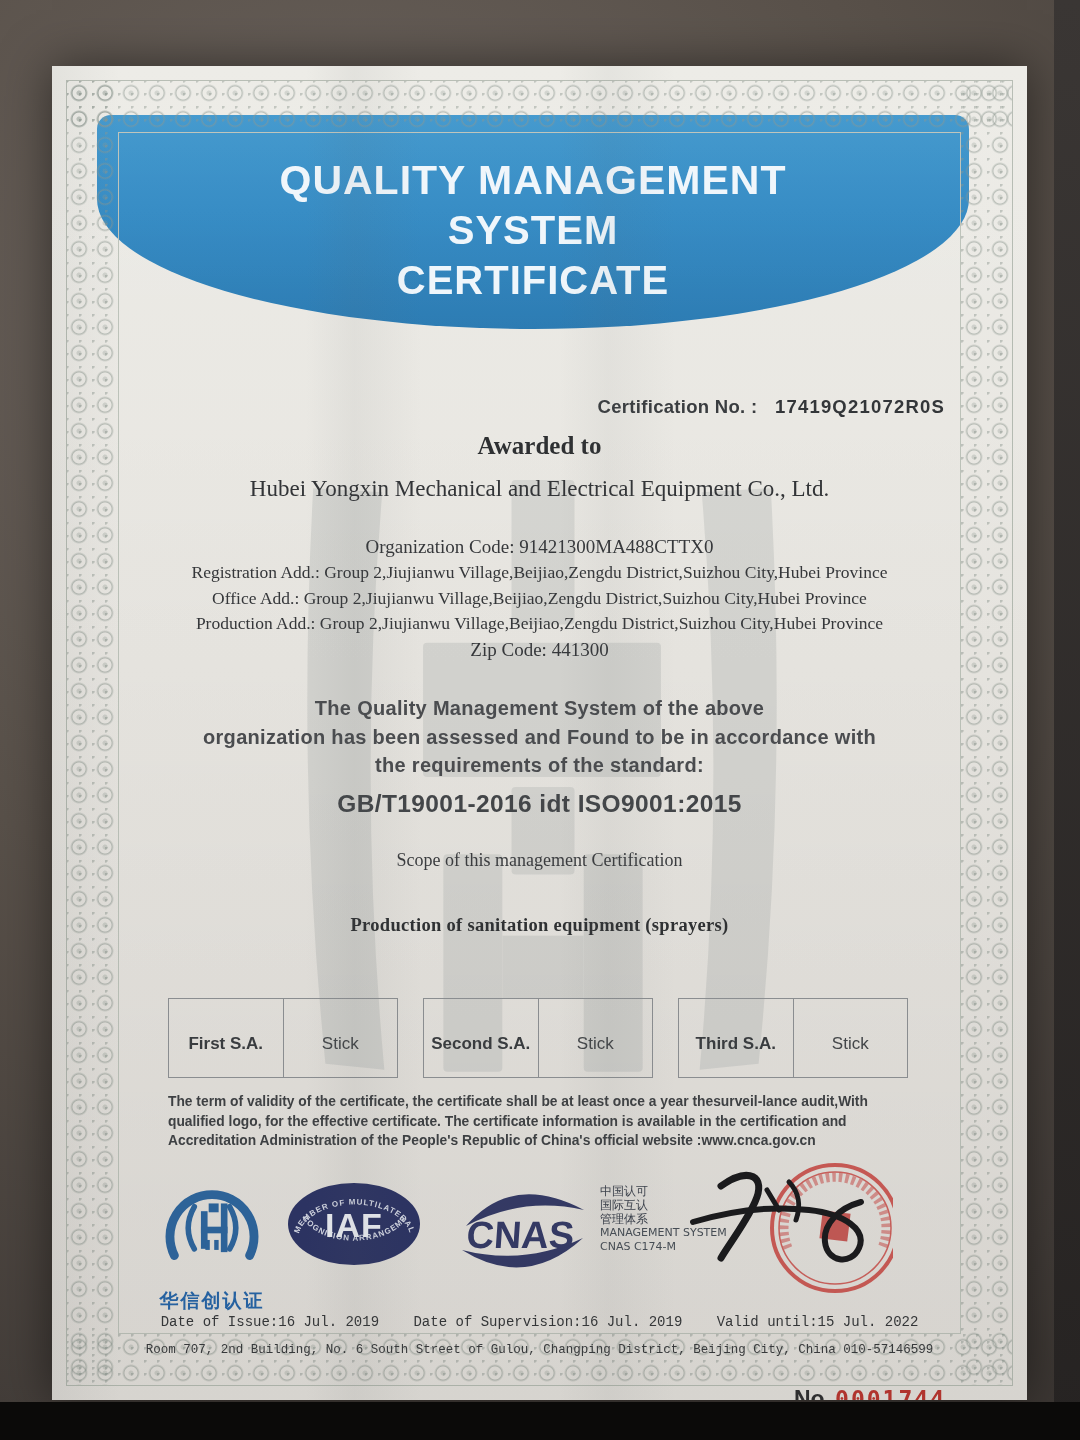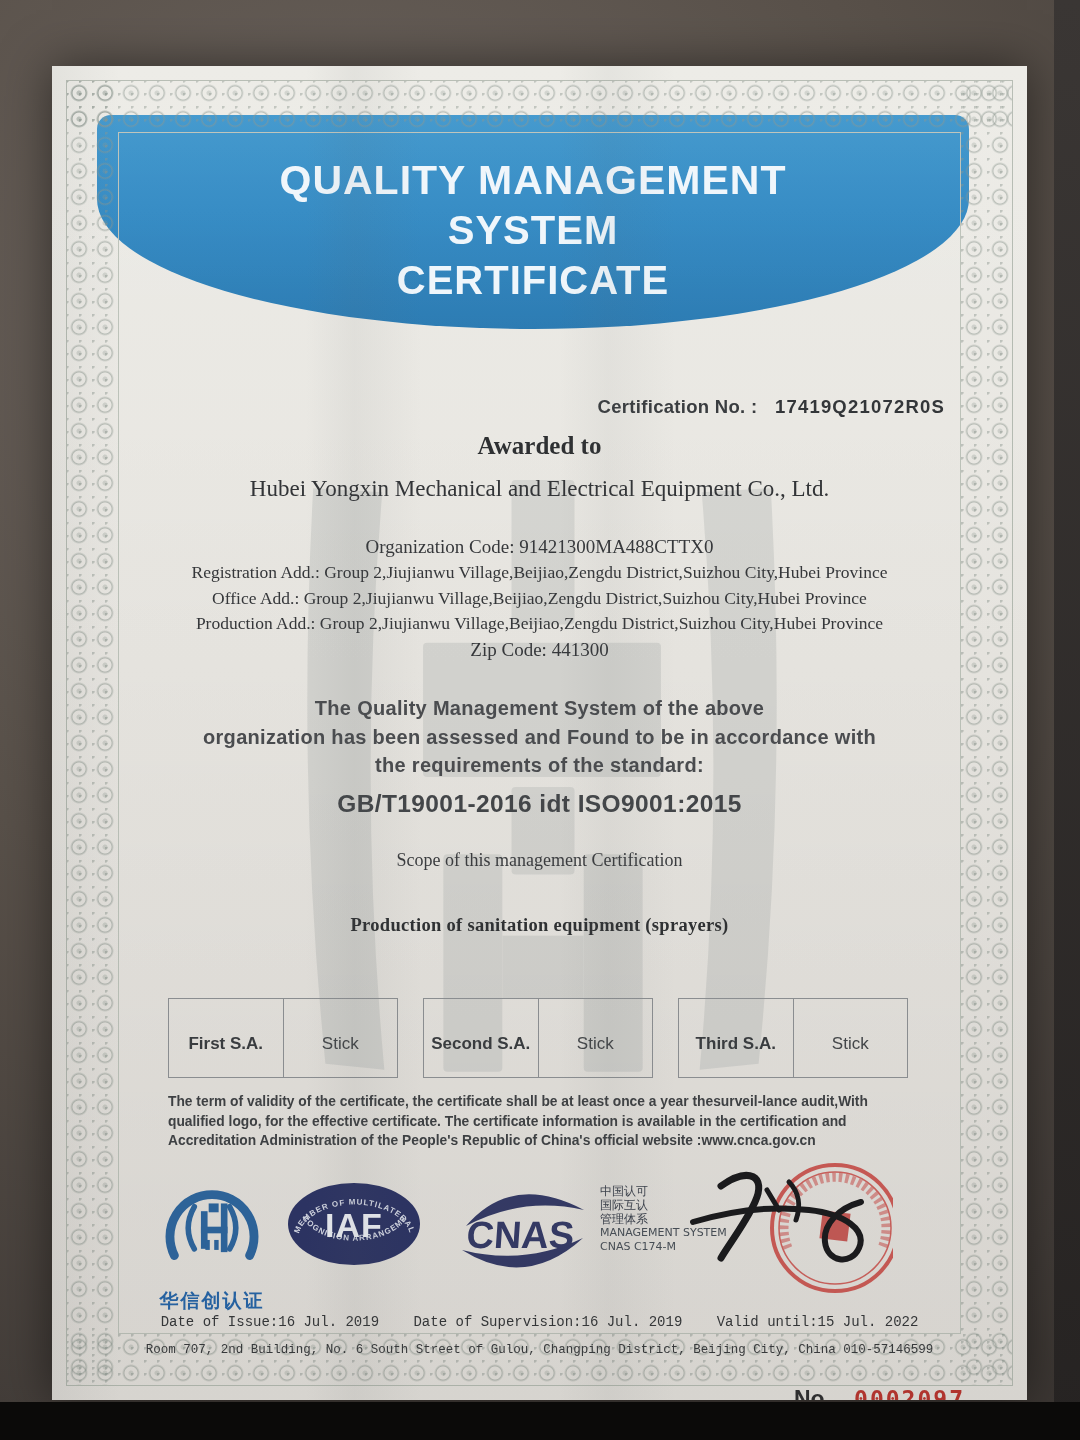--- a/index.html
+++ b/index.html
@@ -94,21 +94,21 @@
   .accred .en{font-size:11px;line-height:13.5px;color:#495058;}
   .stamp{position:absolute;left:611px;top:-36px;}
 
   .footer1{position:absolute;left:0;width:100%;top:1248px;z-index:4;text-align:center;
     font-family:"Liberation Mono",monospace;font-size:14px;color:#37393b;}
   .footer1 span{margin:0 13px;}
   .footer2{position:absolute;left:0;width:100%;top:1277px;z-index:4;text-align:center;
     font-family:"Liberation Mono",monospace;font-size:12.5px;color:#3a3c3e;}
 
   .serial{position:absolute;left:742px;top:1320px;z-index:7;display:flex;align-items:baseline;}
-  .serial .no{font-size:23px;font-weight:bold;color:#2f2f30;margin-right:23px;}
+  .serial .no{font-size:23px;font-weight:bold;color:#2f2f30;margin-right:4px;}
   .serial .val{font-family:"DejaVu Sans Mono",monospace;font-size:23px;font-weight:bold;color:#b0342e;letter-spacing:2px;}
 </style>
 </head>
 <body>
 
 <div class="photo">
   <div class="paper">
 
     <svg class="watermark" width="480" height="600" viewBox="0 0 470 590">
       <g fill="#a9aeac">
@@ -247,21 +247,21 @@
 
     <div class="footer1">
       <span>Date of Issue:16 Jul. 2019</span>
       <span>Date of Supervision:16 Jul. 2019</span>
       <span>Valid until:15 Jul. 2022</span>
     </div>
     <div class="footer2">Room 707, 2nd Building, No. 6 South Street of Gulou, Changping District, Beijing City, China   010-57146599</div>
 
     <div class="serial">
       <span class="no">No.</span>
-      <span class="val">0002097</span>
+      <span class="val">0001744</span>
     </div>
 
     <div class="lighting"></div>
   </div>
 
   <div class="band-bottom"></div>
   <div class="band-right"></div>
 </div>
 
 </body></html>

